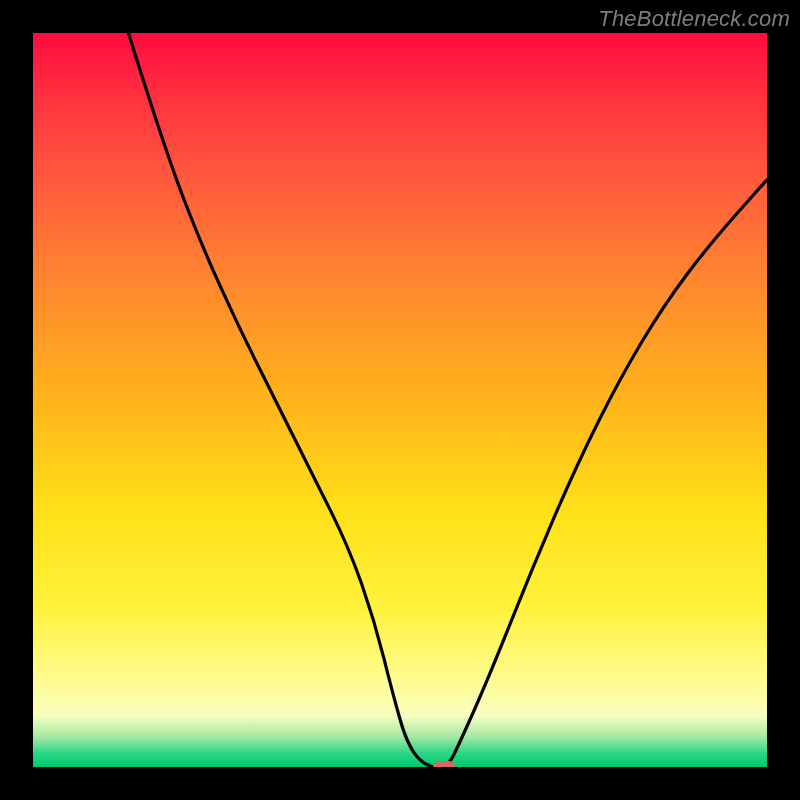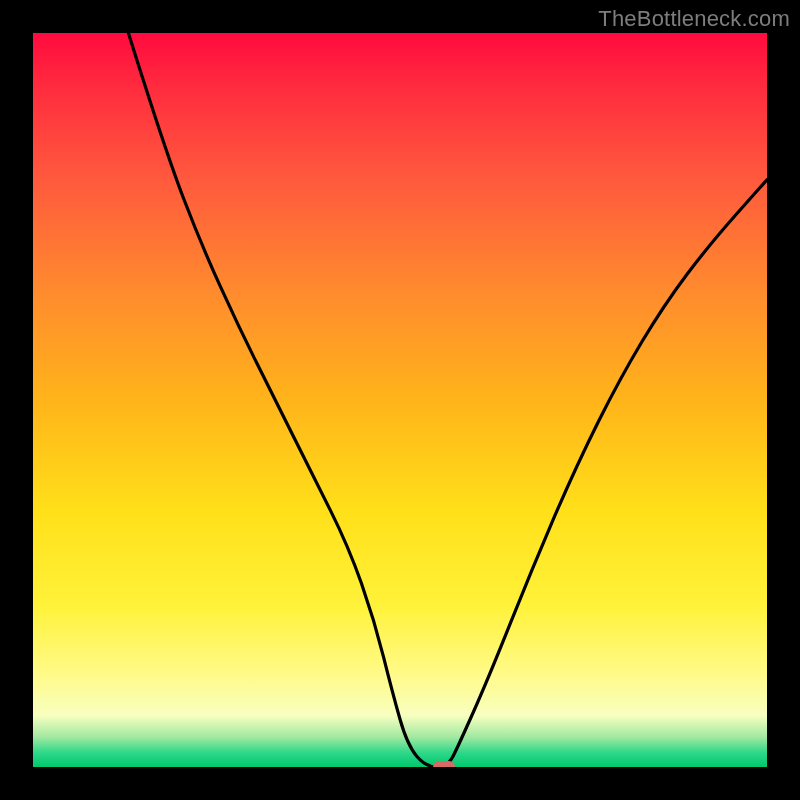--- a/index.html
+++ b/index.html
@@ -43,20 +43,21 @@
   }
   .watermark {
     position: absolute;
     top: 6px;
     right: 10px;
     color: #7d7d7d;
     font-size: 22px;
     font-weight: 500;
     letter-spacing: 0.2px;
     user-select: none;
+    font-style: italic;
   }
   svg.curve {
     position: absolute;
     left: 0;
     top: 0;
     width: 734px;
     height: 734px;
     overflow: visible;
   }
   .marker {

